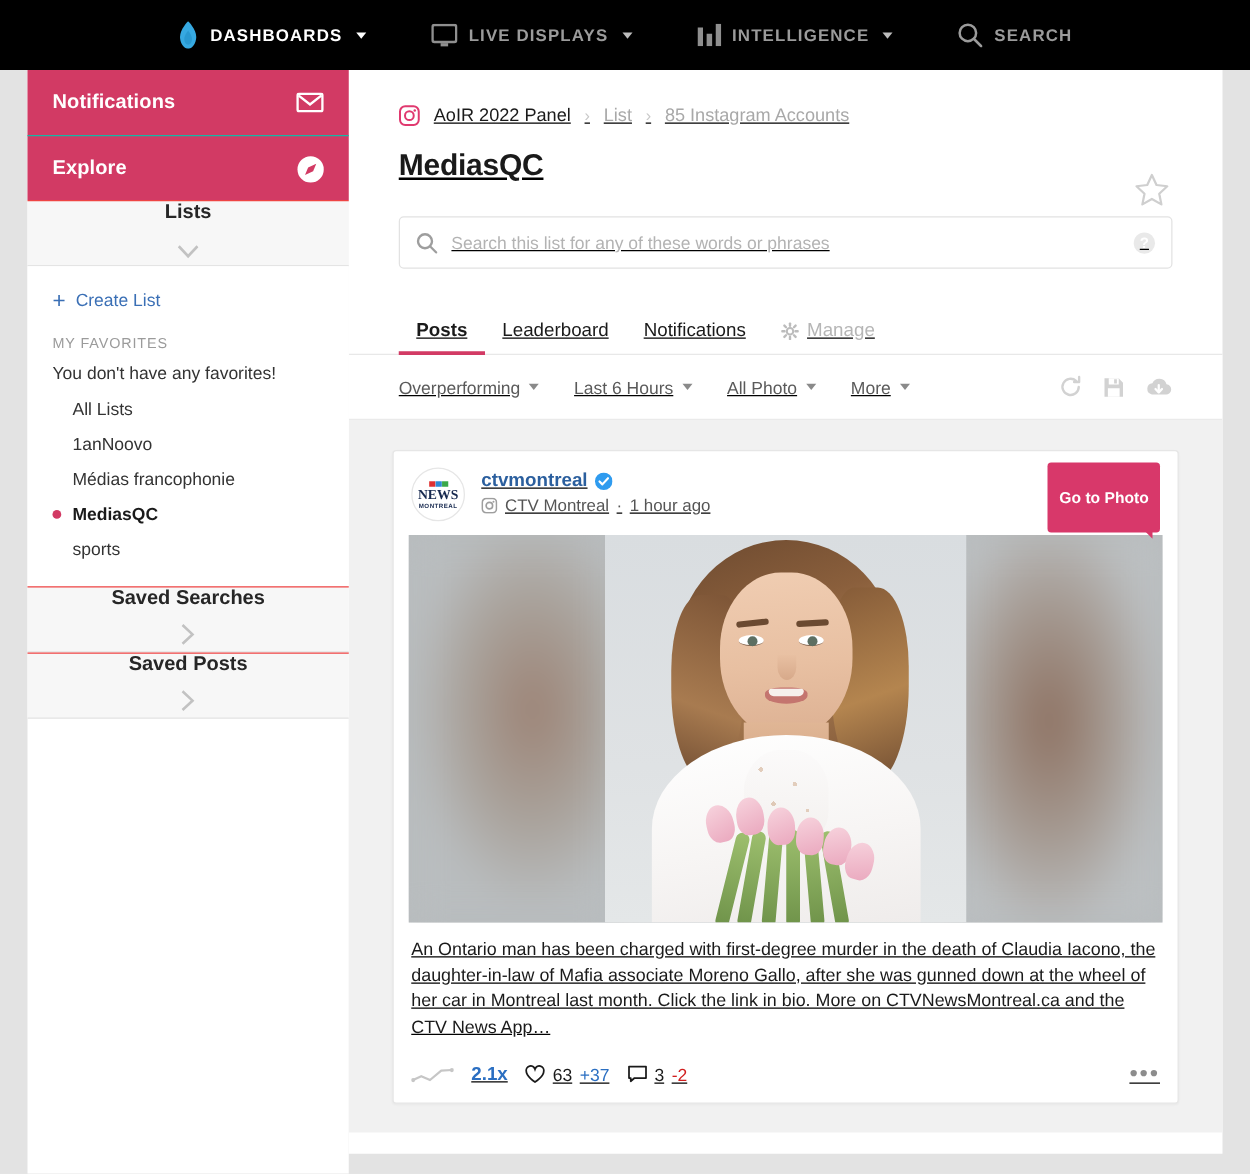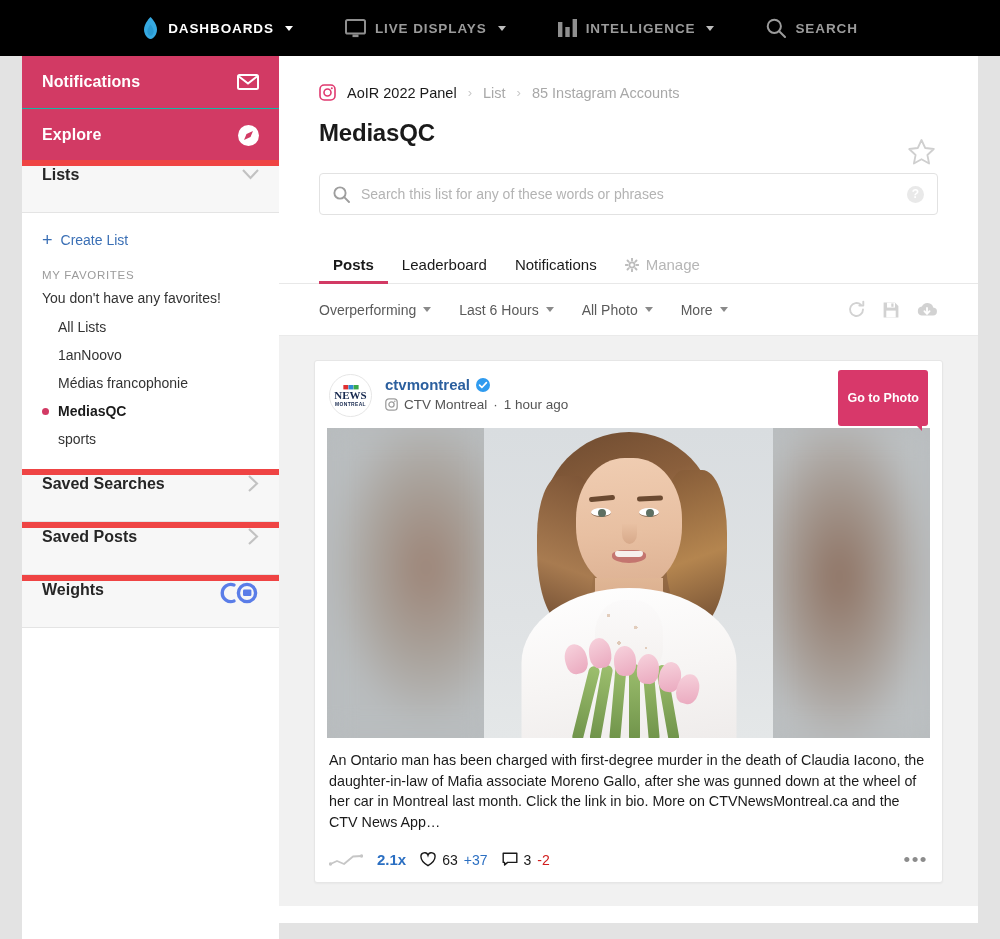--- a/index.html
+++ b/index.html
@@ -44,24 +44,24 @@
     background: #d23a64; color: #fff; height: 52px;
     display: flex; align-items: center; justify-content: space-between;
     padding: 0 20px; cursor: pointer;
   }
   .side-pink + .side-pink { border-top: 1px solid #14b8a6; }
   .side-pink .lbl { font-size: 16px; font-weight: bold; letter-spacing: .1px; }
   .env-icon { width: 22px; height: 16px; position: relative; }
   .compass-icon { width: 22px; height: 22px; }
 
   .side-sec {
-    height: 53px; background: #f7f7f7; border-top: 6px solid #ef4444;
+    height: 53px; background: #f7f7f7; border-top: 1px solid #ef4444;
     border-bottom: 1px solid #e4e4e4;
-    display: flex; align-items: flex-start; justify-content: space-between;
-    padding: 0 20px; cursor: pointer;
+    display: flex; align-items: center; justify-content: space-between;
+    padding: 0 20px; cursor: pointer; flex-direction: column;
   }
   .side-sec .lbl { font-size: 16px; font-weight: bold; color: #262626; }
   .chev { color: #bbb; }
 
   .lists-body { background: #fff; padding: 18px 20px 16px 20px; }
   .create-list {
     display: flex; align-items: center; gap: 8px; color: #3a6fb5;
     font-size: 14px; cursor: pointer; margin-bottom: 20px;
   }
   .plus-ic { font-size: 18px; line-height: 1; font-weight: 500; color:#3a6fb5;}
@@ -74,21 +74,21 @@
     font-size: 14px; color: #333; padding: 6px 0; cursor: pointer;
     display: flex; align-items: center; gap: 9px;
   }
   .list-link.sel { font-weight: bold; color: #1a1a1a; }
   .dot { width: 7px; height: 7px; border-radius: 50%; background: #d23a64; flex: none; }
   .dot.hidden { visibility: hidden; }
 
   
   .main {
     position: absolute; top: 56px; left: 279px; width: 699px; bottom: 16px;
-    background: #fff; z-index: 10; overflow: hidden;
+    background: #fff; z-index: 10; overflow: hidden; text-decoration: underline;
   }
   .main-head { padding: 28px 40px 0 40px; }
   .crumbs { display: flex; align-items: center; gap: 11px; }
   .ig-icon { width: 17px; height: 17px; flex: none; }
   .crumb-a { font-size: 14.5px; color: #1a1a1a; cursor: pointer; }
   .crumb-sep { color: #c9c9c9; font-size: 13px; }
   .crumb-m { font-size: 14.5px; color: #a8a8a8; cursor: pointer; }
   .star-btn { position: absolute; right: 42px; top: 82px; cursor: pointer; }
   .page-title {
     font-size: 24px; font-weight: bold; color: #1a1a1a;
@@ -399,30 +399,20 @@
 
     <div class="side-sec">
       <span class="lbl">Saved Posts</span>
       <span class="chev">
         <svg width="11" height="17" viewBox="0 0 11 17">
             <polyline points="1,1 9,8.5 1,16" fill="none" stroke="#c2c2c2" stroke-width="2.1"></polyline>
           </svg>
       </span>
     </div>
 
-    <div class="side-sec" style="border-bottom:1px solid #e4e4e4">
-      <span class="lbl">Weights</span>
-      <span style="display:flex">
-        <svg width="40" height="24" viewBox="0 0 40 24">
-          <path d="M15 4 A8.6 8.6 0 1 0 15 20" fill="none" stroke="#5a7de8" stroke-width="3.4" stroke-linecap="round"></path>
-          <circle cx="28" cy="12" r="8.6" fill="none" stroke="#5a7de8" stroke-width="3.4"></circle>
-          <rect x="24" y="8.6" width="8.4" height="6.4" rx="1.2" fill="#5a7de8"></rect>
-        </svg>
-      </span>
-    </div>
   </div>
 
   <div class="main">
 
     <div class="main-head">
       <div class="crumbs">
         <span class="ig-icon">
           <svg width="17" height="17" viewBox="0 0 17 17">
             <rect x="1" y="1" width="15" height="15" rx="4.2" fill="none" stroke="#e0396f" stroke-width="1.6"></rect>
             <circle cx="8.5" cy="8.5" r="3.5" fill="none" stroke="#e0396f" stroke-width="1.6"></circle>

